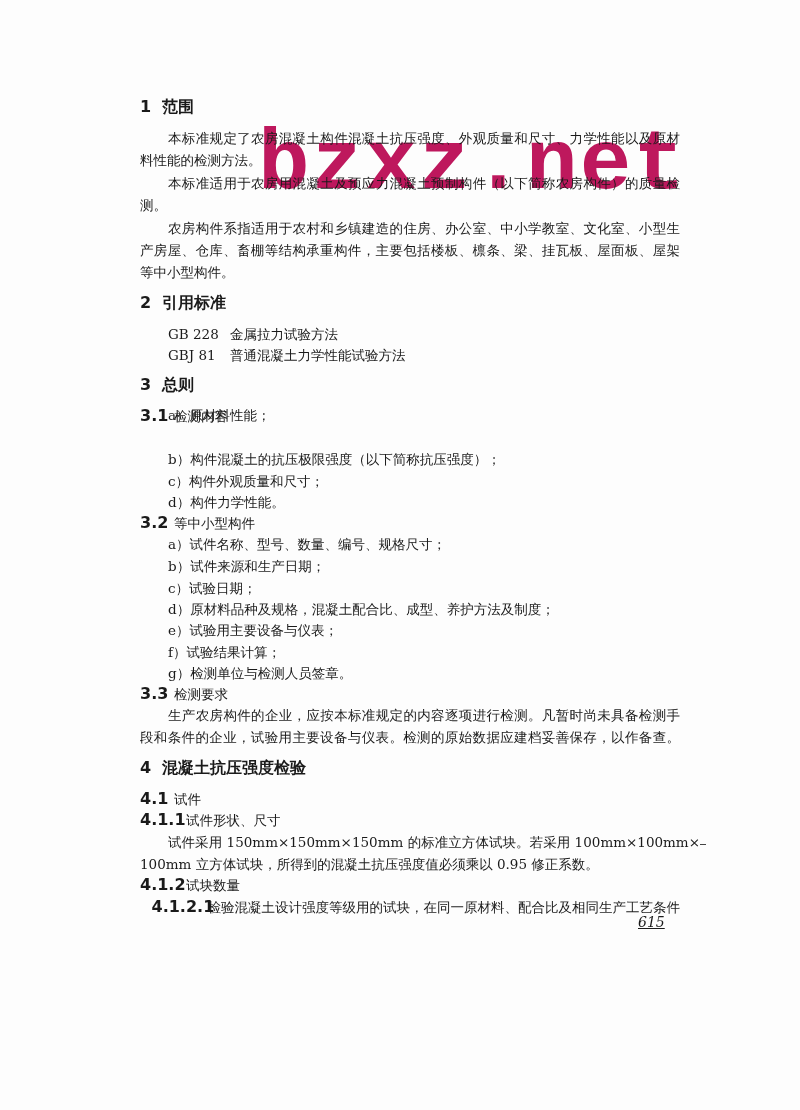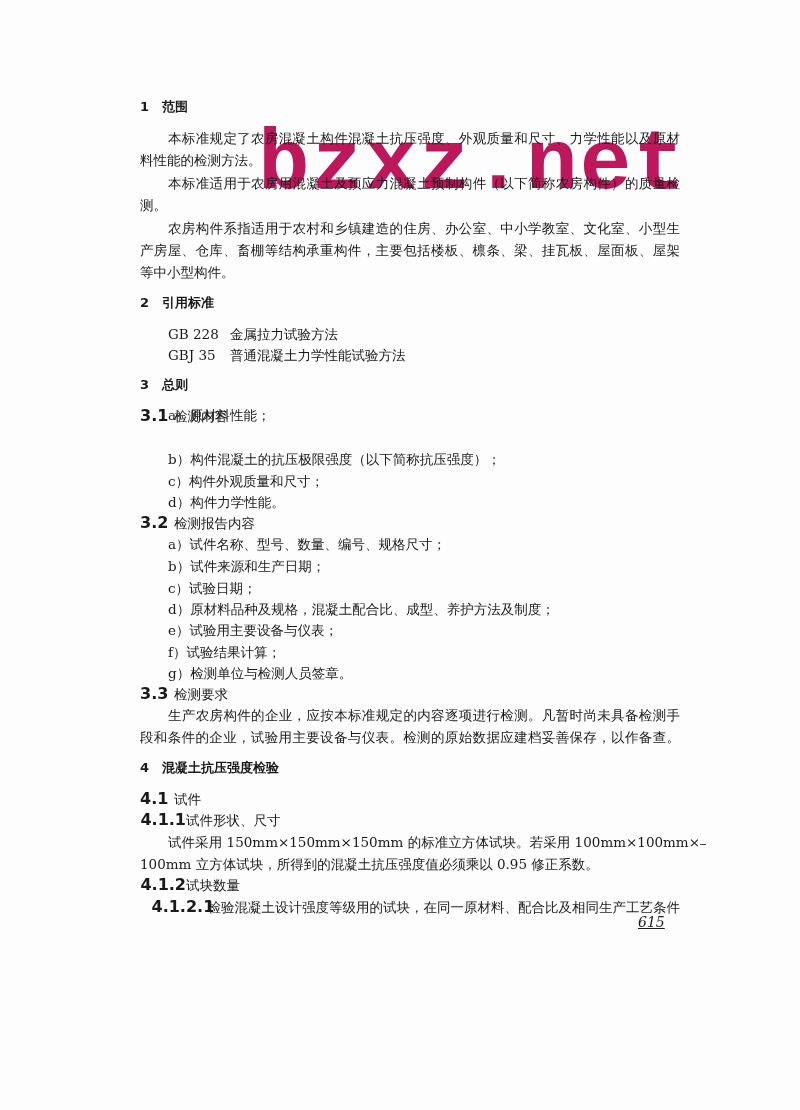--- a/index.html
+++ b/index.html
@@ -45,31 +45,31 @@
     .line {
       position: absolute;
       left: 0;
       white-space: nowrap;
       line-height: 20px;
       height: 20px;
     }
     .h1 {
       font-family: "DejaVu Sans", "Liberation Sans", sans-serif;
       font-weight: bold;
-      font-size: 13px;
+      font-size: 16px;
     }
     .h1 .num { display: inline-block; width: 22px; }
     .h2 .num, .h3 .num, .h4 .num {
       font-family: "DejaVu Sans", "Liberation Sans", sans-serif;
       font-weight: bold;
       font-size: 16px;
       display: inline-block;
     }
     .h2 .num { width: 34px; }
-    .h3 .num { width: 46px; text-align: right; }
+    .h3 .num { width: 46px; }
     .h4 .num { width: 56px; }
     .indent1 { left: 28px; }
     .indent-item { left: 28px; }
     .ref .code { display: inline-block; width: 62px; }
     .justify {
       width: 540px;
       text-align: justify;
       text-align-last: justify;
     }
     .page-number {
@@ -110,37 +110,37 @@
     <div class="line justify" style="top:240px">产房屋、仓库、畜棚等结构承重构件，主要包括楼板、檩条、梁、挂瓦板、屋面板、屋架</div>
     <div class="line" style="top:262px">等中小型构件。</div>
 
     <div class="line h1" style="top:293px">
       <span class="num">2</span><span>引用标准</span>
     </div>
     <div class="line ref indent1" style="top:324px">
       <span class="code">GB 228</span><span>金属拉力试验方法</span>
     </div>
     <div class="line ref indent1" style="top:345px">
-      <span class="code">GBJ 35</span><span>普通混凝土力学性能试验方法</span>
+      <span class="code">GBJ 81</span><span>普通混凝土力学性能试验方法</span>
     </div>
 
     <div class="line h1" style="top:375px">
       <span class="num">3</span><span>总则</span>
     </div>
 
     <div class="line h2" style="top:406px">
       <span class="num">3.1</span><span>检测内容</span>
     </div>
     <div class="line indent-item" style="top:405px">a）原材料性能；</div>
     <div class="line indent-item" style="top:449px">b）构件混凝土的抗压极限强度（以下简称抗压强度）；</div>
     <div class="line indent-item" style="top:471px">c）构件外观质量和尺寸；</div>
     <div class="line indent-item" style="top:492px">d）构件力学性能。</div>
 
     <div class="line h2" style="top:513px">
-      <span class="num">3.2</span><span>检测报告内容</span>
+      <span class="num">3.2</span><span>等中小型构件</span>
     </div>
     <div class="line indent-item" style="top:534px">a）试件名称、型号、数量、编号、规格尺寸；</div>
     <div class="line indent-item" style="top:556px">b）试件来源和生产日期；</div>
     <div class="line indent-item" style="top:578px">c）试验日期；</div>
     <div class="line indent-item" style="top:599px">d）原材料品种及规格，混凝土配合比、成型、养护方法及制度；</div>
     <div class="line indent-item" style="top:620px">e）试验用主要设备与仪表；</div>
     <div class="line indent-item" style="top:642px">f）试验结果计算；</div>
     <div class="line indent-item" style="top:663px">g）检测单位与检测人员签章。</div>
 
     <div class="line h2" style="top:684px">

